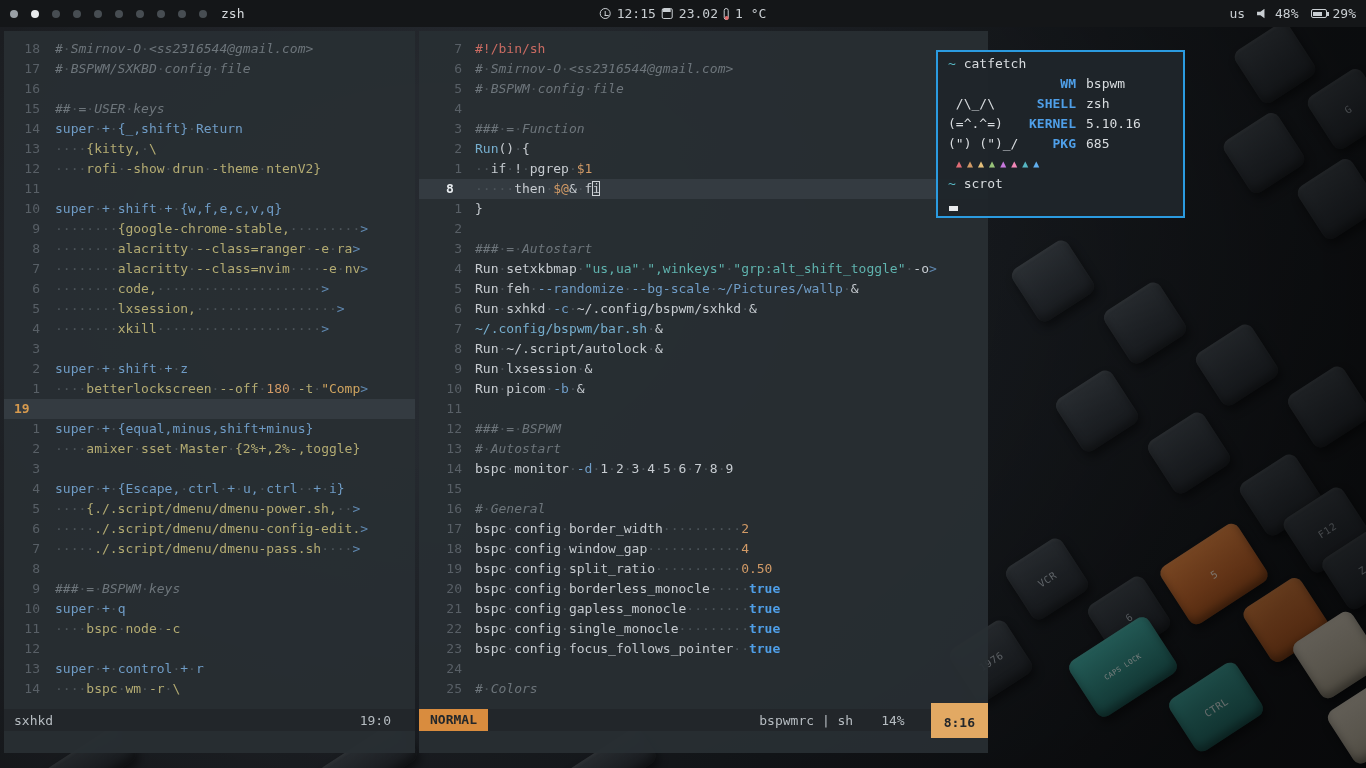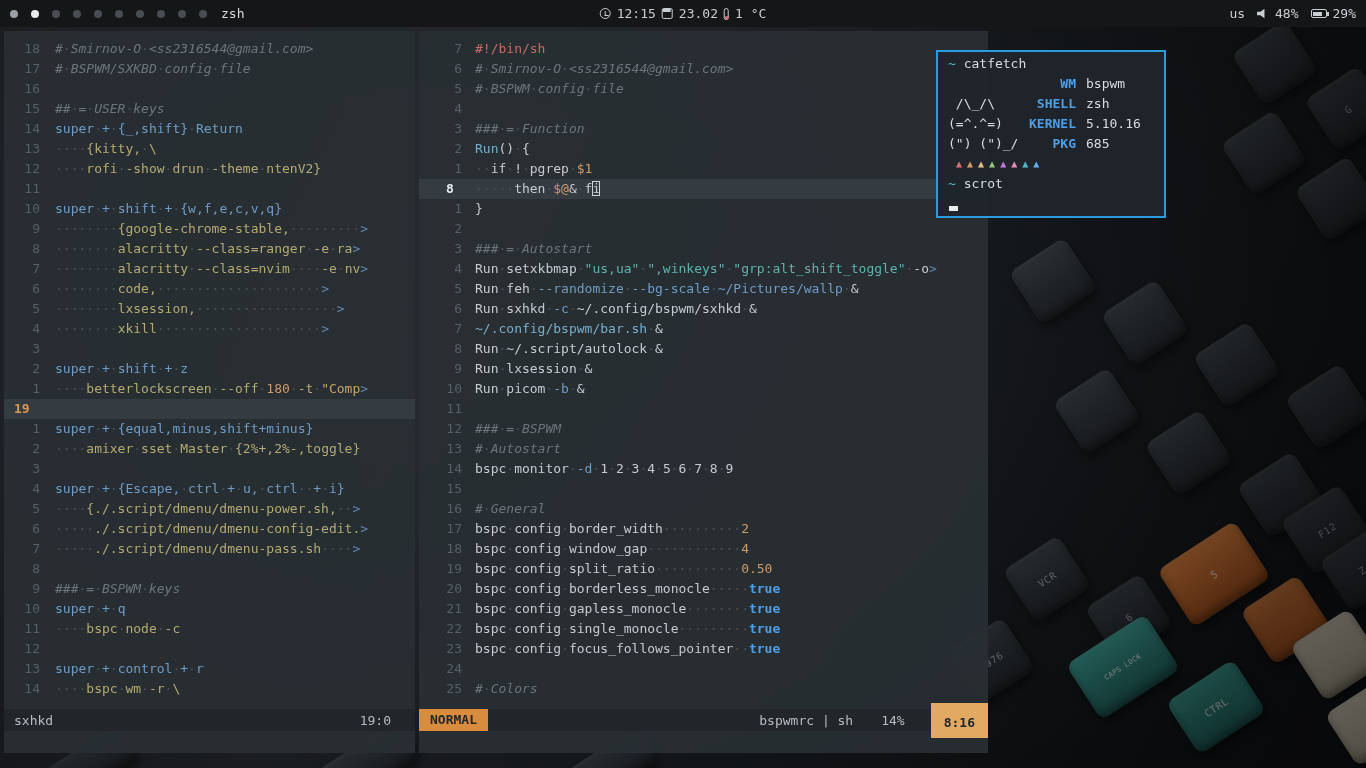--- a/index.html
+++ b/index.html
@@ -82,21 +82,21 @@
   .mode-badge{background:var(--mode-bg,#d98c3e);color:#23272b;font-weight:bold;
     height:22px;line-height:22px;padding:0 11px;}
   .sl-spacer{flex:1 1 auto;}
   .sl-file{margin-right:28px;}
   .sl-pct{margin-right:26px;}
   .pos-badge{background:var(--pos-bg,#e2a963);color:#23272b;font-weight:bold;
     height:35px;line-height:22px;padding:9px 13px;}
   .cmdline{height:22px;flex:0 0 auto;}
 
   
-  .fetch-window{position:absolute;left:936px;top:50px;width:230px;height:168px;z-index:5;
+  .fetch-window{position:absolute;left:936px;top:50px;width:249px;height:168px;z-index:5;
     background:rgba(31,37,42,0.97);border:2px solid var(--accent,#2b9be0);
     color:#d8dcdf;font-size:13px;padding:2px 0 0 10px;}
   .fetch-line{height:20px;line-height:20px;white-space:pre;}
   .tilde{color:#56b6c2;}
   .fetch-row{display:flex;height:20px;line-height:20px;white-space:pre;}
   .f-art{width:80px;flex:0 0 auto;}
   .f-key{width:48px;flex:0 0 auto;text-align:right;color:#4f9fe8;font-weight:bold;}
   .f-val{margin-left:10px;}
   .palette{height:20px;display:flex;align-items:center;gap:5px;padding-left:8px;}
   .palette span{font-size:10px;line-height:10px;}

